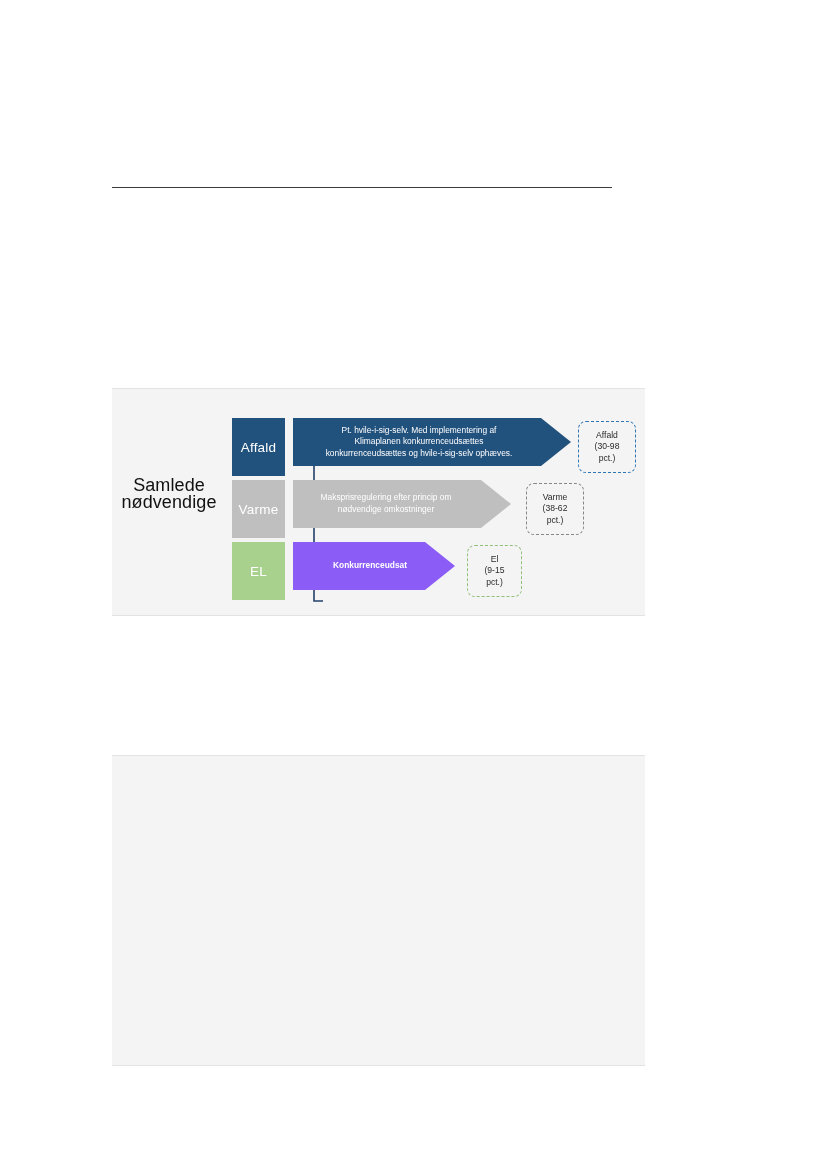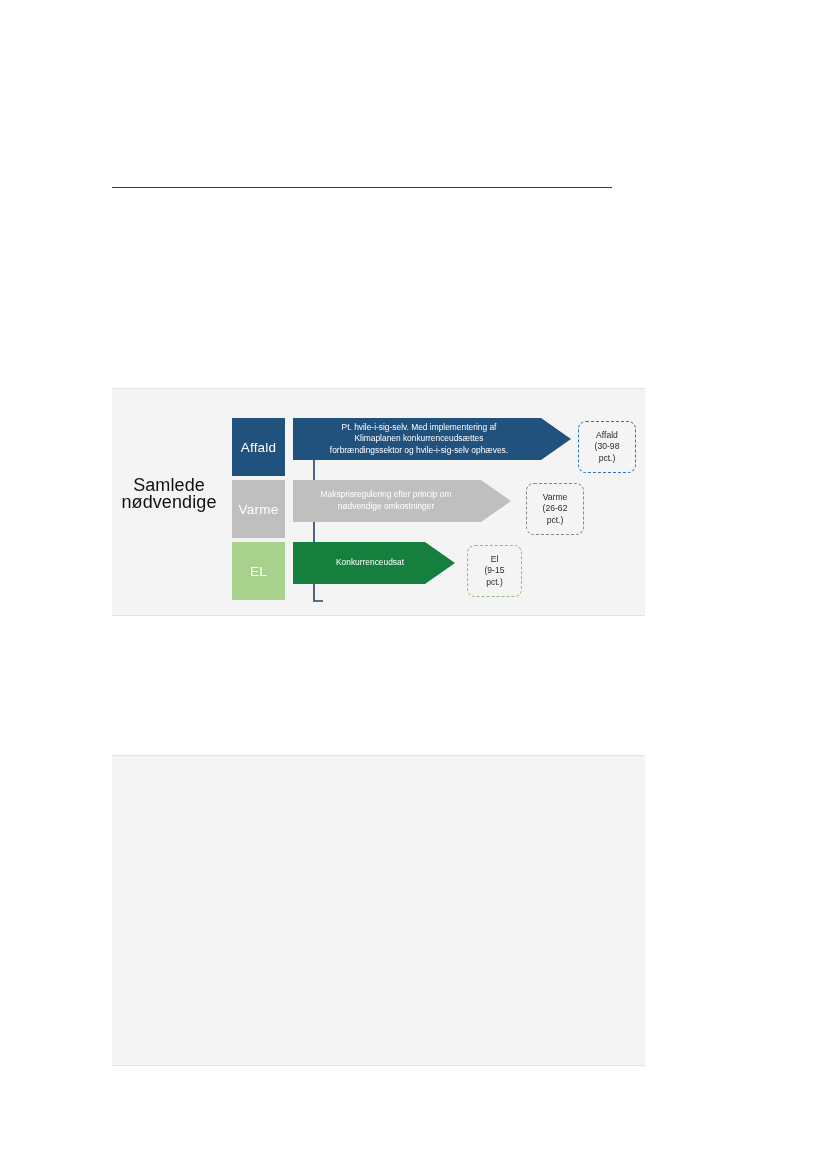--- a/index.html
+++ b/index.html
@@ -85,21 +85,21 @@
     letter-spacing: .2px;
   }
   .cat-affald { background: #21517d; }
   .cat-varme  { background: #bfbfbf; }
   .cat-el     { background: #a9d18e; }
 
   
   .arrow {
     position: absolute;
     top: 0;
-    height: 42px;
+    height: 48px;
     display: flex;
     align-items: center;
     justify-content: center;
     box-sizing: border-box;
     color: #ffffff;
     font-size: 8.4px;
     line-height: 11.6px;
     text-align: center;
     clip-path: polygon(0 0, calc(100% - 30px) 0, 100% 50%, calc(100% - 30px) 100%, 0 100%);
   }
@@ -112,23 +112,24 @@
   .arrow-varme {
     left: 61px;
     width: 218px;
     background: #bfbfbf;
     padding: 0 32px 0 0;
     color: #ffffff;
   }
   .arrow-el {
     left: 61px;
     width: 162px;
-    background: #15803d;
+    background: #8b5cf6;
     padding: 0 32px 0 24px;
     color: #ffffff;
+    font-weight: bold;
   }
   .arrow-text { display: block; }
 
   
   .callout {
     position: absolute;
     box-sizing: border-box;
     border-style: dashed;
     border-width: 1.6px;
     border-radius: 8px;
@@ -193,21 +194,21 @@
       <path d="M15 1 L6 1 L6 88 L1 92 L6 96 L6 183 L15 183" fill="none" stroke="#23406b" stroke-width="1.6" stroke-linejoin="miter" stroke-linecap="butt"></path>
     </svg>
   </div>
 
   <div class="row row-affald">
     <div class="cat-block cat-affald">Affald</div>
     <div class="arrow arrow-affald">
       <div>
         <span class="arrow-text">Pt. hvile-i-sig-selv. Med implementering af</span>
         <span class="arrow-text">Klimaplanen konkurrenceudsættes</span>
-        <span class="arrow-text">forbrændingssektor og hvile-i-sig-selv ophæves.</span>
+        <span class="arrow-text">konkurrenceudsættes og hvile-i-sig-selv ophæves.</span>
       </div>
     </div>
   </div>
 
   <div class="row row-varme">
     <div class="cat-block cat-varme">Varme</div>
     <div class="arrow arrow-varme">
       <div>
         <span class="arrow-text">Maksprisregulering efter princip om</span>
         <span class="arrow-text">nødvendige omkostninger</span>
@@ -228,21 +229,21 @@
     <div>
       <span>Affald</span>
       <span>(30-98</span>
       <span>pct.)</span>
     </div>
   </div>
 
   <div class="callout callout-varme">
     <div>
       <span>Varme</span>
-      <span>(26-62</span>
+      <span>(38-62</span>
       <span>pct.)</span>
     </div>
   </div>
 
   <div class="callout callout-el">
     <div>
       <span>El</span>
       <span>(9-15</span>
       <span>pct.)</span>
     </div>

